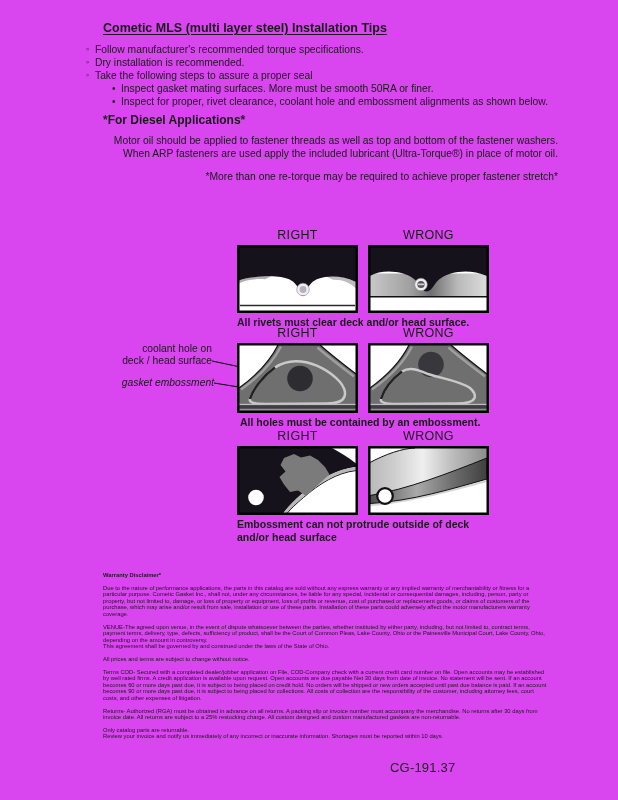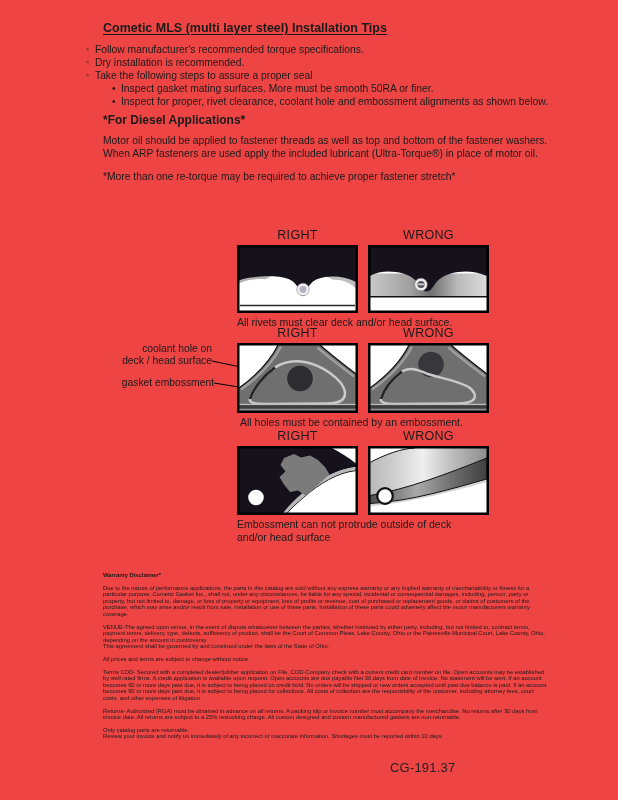--- a/index.html
+++ b/index.html
@@ -1,30 +1,30 @@
 <!DOCTYPE html>
 <html><head>
 <meta charset="utf-8">
 <style>
   html,body{margin:0;padding:0;background:#ffffff;}
-  .page{position:relative;width:618px;height:800px;background:#ef4444;overflow:hidden;
+  .page{position:relative;width:618px;height:800px;background:#d946ef;overflow:hidden;
         font-family:"Liberation Sans","DejaVu Sans",sans-serif;color:#1a1a1a;}
   .abs{position:absolute;}
   .title{left:103px;top:21px;font-size:12.5px;font-weight:bold;
          text-decoration:underline;text-underline-offset:2px;white-space:nowrap;}
   .tips{left:86px;top:43px;width:480px;font-size:10.3px;line-height:13px;}
   .bullet{display:flex;}
   .bullet .mk{width:9px;flex:0 0 9px;text-align:left;font-size:9px;line-height:13px;}
   .bullet.sub{margin-left:26px;}
   .bullet.sub .mk{font-size:10px;}
   .diesel{left:103px;top:114px;width:455px;font-size:10.3px;line-height:13.5px;}
   .diesel h3{margin:0 0 6px 0;font-size:12px;}
-  .diesel p{margin:0 0 9px 0;}
+  .diesel p{margin:0 0 9px 0;text-align:right;}
   .dlabel{width:121px;text-align:center;font-size:12.5px;font-weight:normal;letter-spacing:.3px;white-space:nowrap;}
-  .caption{font-size:10.5px;font-weight:normal;line-height:12.5px;white-space:pre-line;}
+  .caption{font-size:10.5px;font-weight:bold;line-height:12.5px;white-space:pre-line;}
   .sidelabel{font-size:10.3px;line-height:11.5px;text-align:right;white-space:pre-line;}
   .fineprint{left:103px;top:572px;width:444px;font-size:5.8px;line-height:6.6px;}
   .fineprint p{margin:0 0 6px 0;white-space:pre-line;}
   .fineprint .fphead{font-weight:bold;}
   .pagenum{left:390px;top:760px;font-size:13px;letter-spacing:.2px;color:#222;}
   svg{display:block;}
 </style>
 </head>
 <body>
 
@@ -95,21 +95,21 @@
     <rect x="1.25" y="1.25" width="118.5" height="65.5" fill="none" stroke="#000000" stroke-width="2.5"></rect>
   </svg>
 
   <div class="abs caption" style="left:237px;top:316px;">All rivets must clear deck and/or head surface.</div>
 
   <div class="abs dlabel" style="left:237px;top:326px;">RIGHT</div>
   <div class="abs dlabel" style="left:368px;top:326px;">WRONG</div>
 
   <div class="abs sidelabel" style="left:88px;top:343px;width:124px;">coolant hole on
 deck / head surface</div>
-  <div class="abs sidelabel" style="left:88px;top:377px;width:126px;">gasket embossment</div>
+  <div class="abs sidelabel" style="left:88px;top:377px;width:126px;font-style:italic;">gasket embossment</div>
 
   <svg class="abs" style="left:88px;top:338px;" width="240" height="62" viewBox="0 0 240 62">
     <line x1="124" y1="23" x2="205" y2="40" stroke="#000" stroke-width="1"></line>
     <line x1="126" y1="45" x2="175" y2="53" stroke="#000" stroke-width="1"></line>
   </svg>
 
   <svg class="abs" style="left:237px;top:343px;" width="121" height="70" viewBox="0 0 121 70">
     <rect x="0" y="0" width="121" height="70" fill="#6f6f6f"></rect>
     <path d="M2,2 H41 C34,16 20,32 2,45 Z" fill="#ffffff"></path>
     <path d="M83,2 H119 V31 C104,19.5 92,10 83,2 Z" fill="#ffffff"></path>

